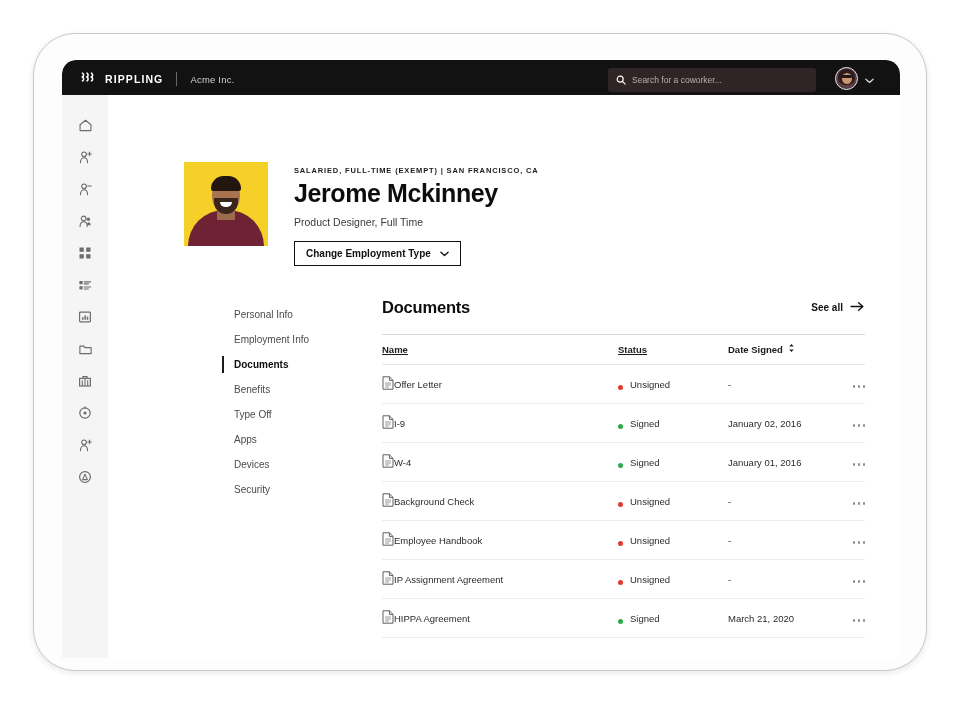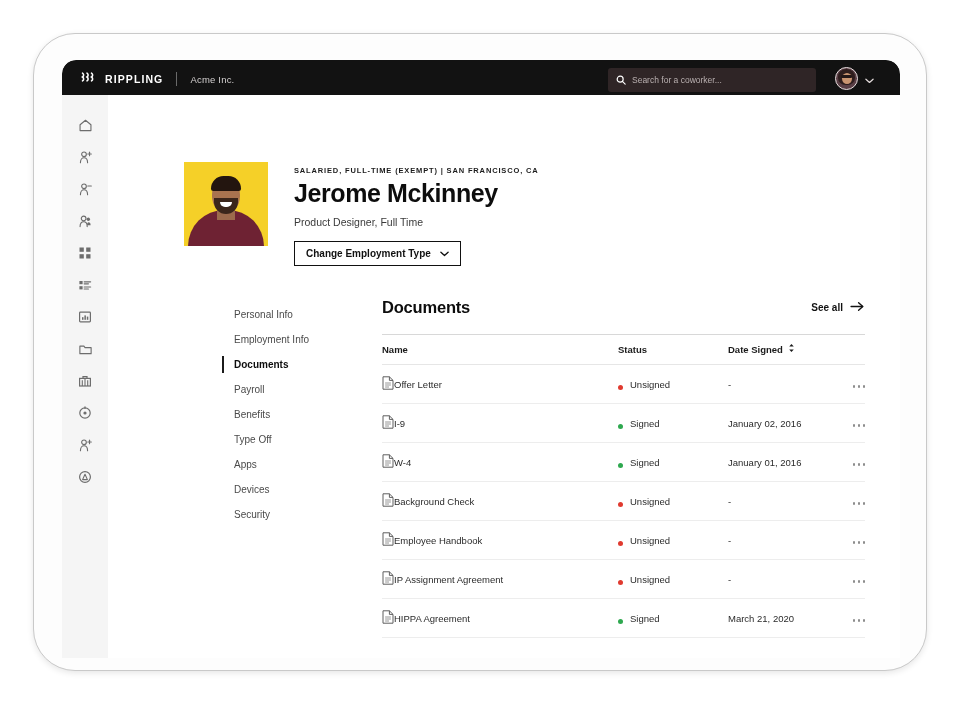--- a/index.html
+++ b/index.html
@@ -321,20 +321,21 @@
     border-collapse: collapse;
   }
   .doc-table th {
     text-align: left;
     font-size: 9.5px;
     font-weight: bold;
     color: #1b1b1b;
     padding: 8px 0 9px 0;
     border-top: 1px solid #d8d8d8;
     border-bottom: 1px solid #e6e6e6;
+    text-decoration: underline;
   }
   .doc-table td {
     font-size: 9.5px;
     color: #2b2b2b;
     padding: 11px 0;
     border-bottom: 1px solid #ededed;
     vertical-align: middle;
   }
   .col-name  { width: 236px; }
   .col-status{ width: 110px; }
@@ -568,21 +569,20 @@
               </svg>
             </span>
           </button>
         </div>
       </div>
 
       <div class="subnav">
         <div class="subnav-item">Personal Info</div>
         <div class="subnav-item">Employment Info</div>
         <div class="subnav-item active">Documents</div>
-        <div class="subnav-item">Payroll</div>
         <div class="subnav-item">Benefits</div>
         <div class="subnav-item">Type Off</div>
         <div class="subnav-item">Apps</div>
         <div class="subnav-item">Devices</div>
         <div class="subnav-item">Security</div>
       </div>
 
       <div class="panel">
         <div class="panel-head">
           <div class="panel-title">Documents</div>

